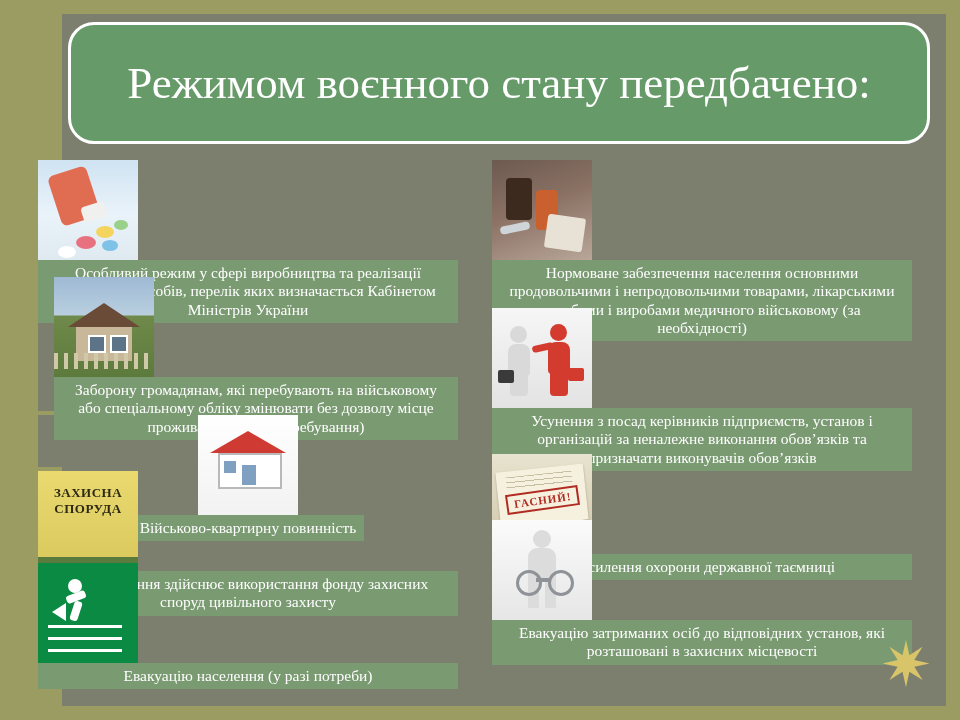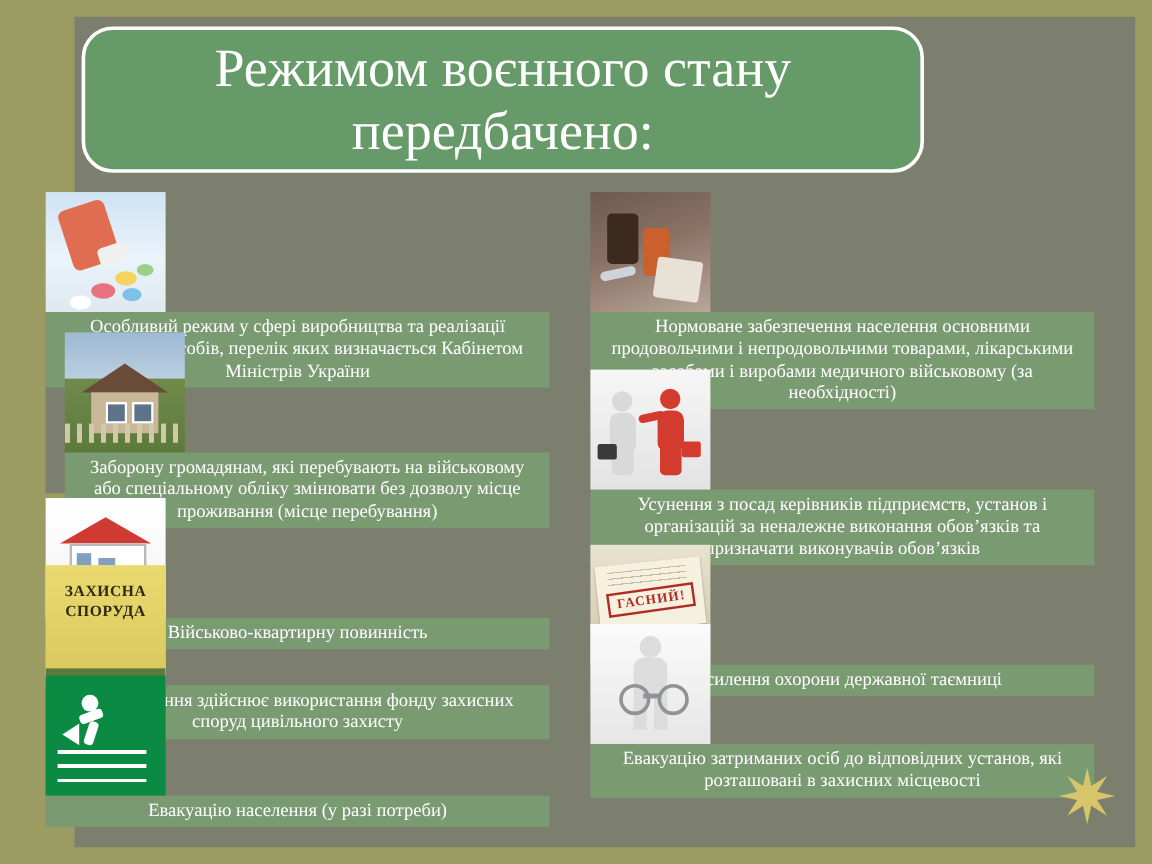--- a/index.html
+++ b/index.html
@@ -43,21 +43,21 @@
     position: absolute;
     top: 0; right: 0;
     width: 14px; height: 720px;
     background: #9a9c61;
   }
 
   .title-box {
     position: absolute;
     left: 68px;
     top: 22px;
-    width: 702px;
+    width: 862px;
     height: 122px;
     background: #669a68;
     border: 3px solid #ffffff;
     border-radius: 26px;
     box-sizing: border-box;
     display: flex;
     align-items: center;
     justify-content: center;
     text-align: center;
   }
@@ -430,21 +430,21 @@
           <div class="roof"></div>
             <div class="wall"></div>
             <div class="win"></div>
             <div class="win2"></div>
             <div class="fence"></div>
         </div>
         <div class="txt">Заборону громадянам, які перебувають на військовому або спеціальному обліку змінювати без дозволу
 місце проживання (місце перебування)</div>
       </div>
 
-      <div class="row" style="height:52px;">
+      <div class="row" style="height:52px;align-items:center;">
         <div class="thumb img-redhouse">
           <div class="roof"></div>
             <div class="wall"></div>
             <div class="win"></div>
             <div class="door"></div>
         </div>
         <div class="txt">Військово-квартирну повинність</div>
       </div>
 
       <div class="row" style="height:88px;">

